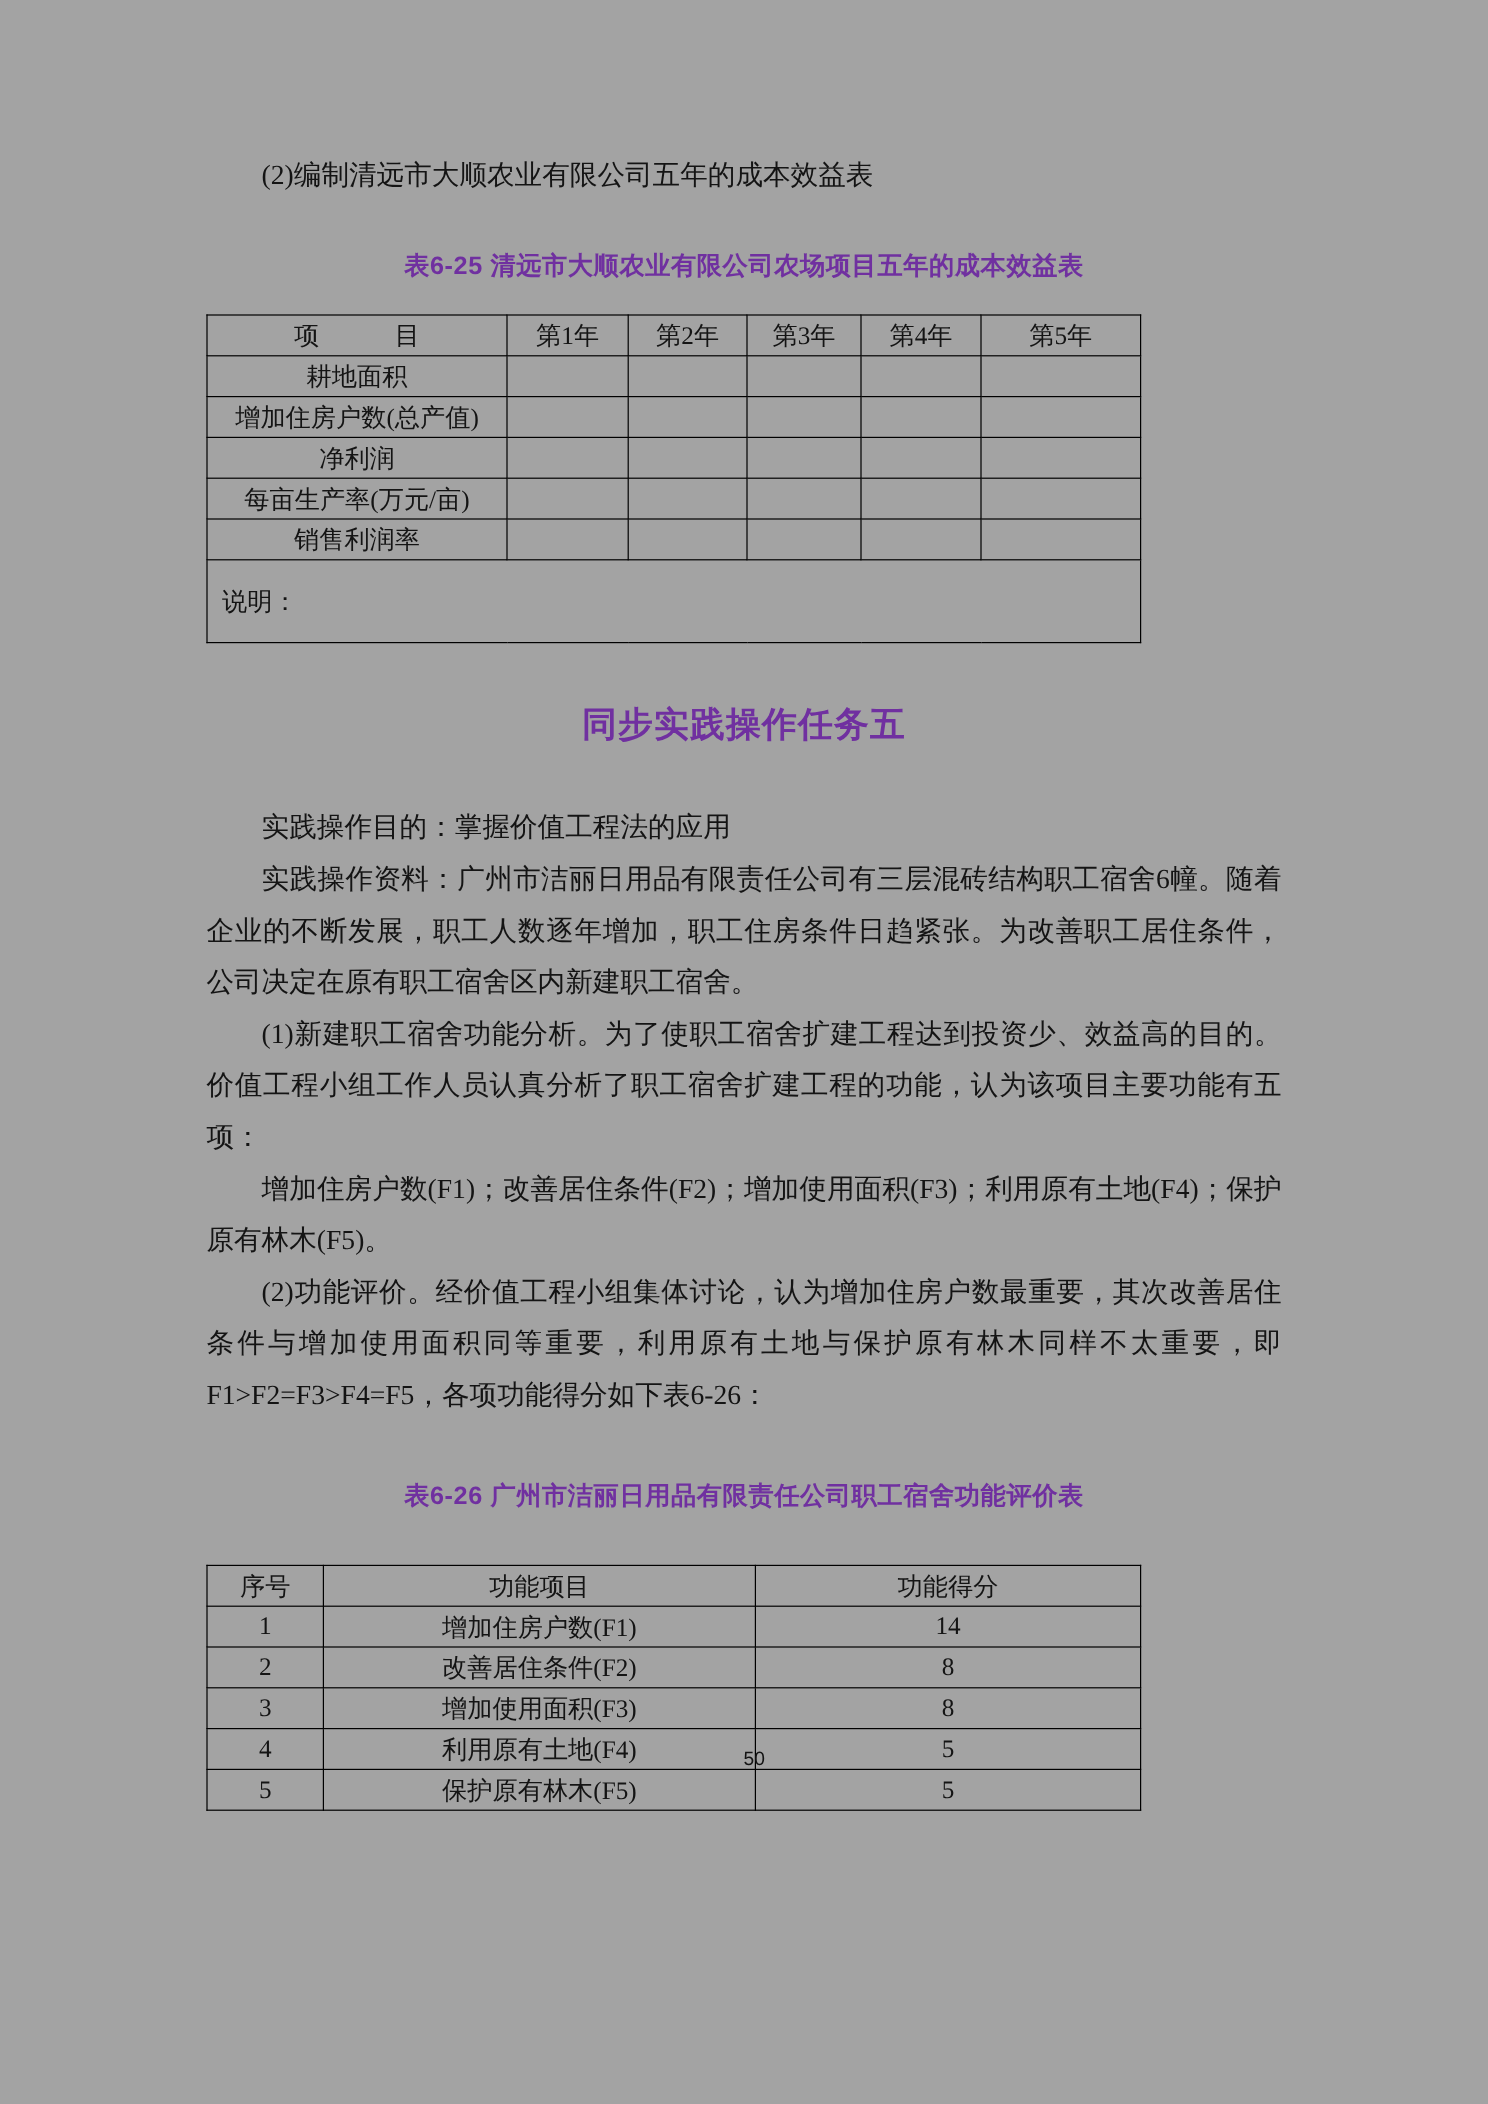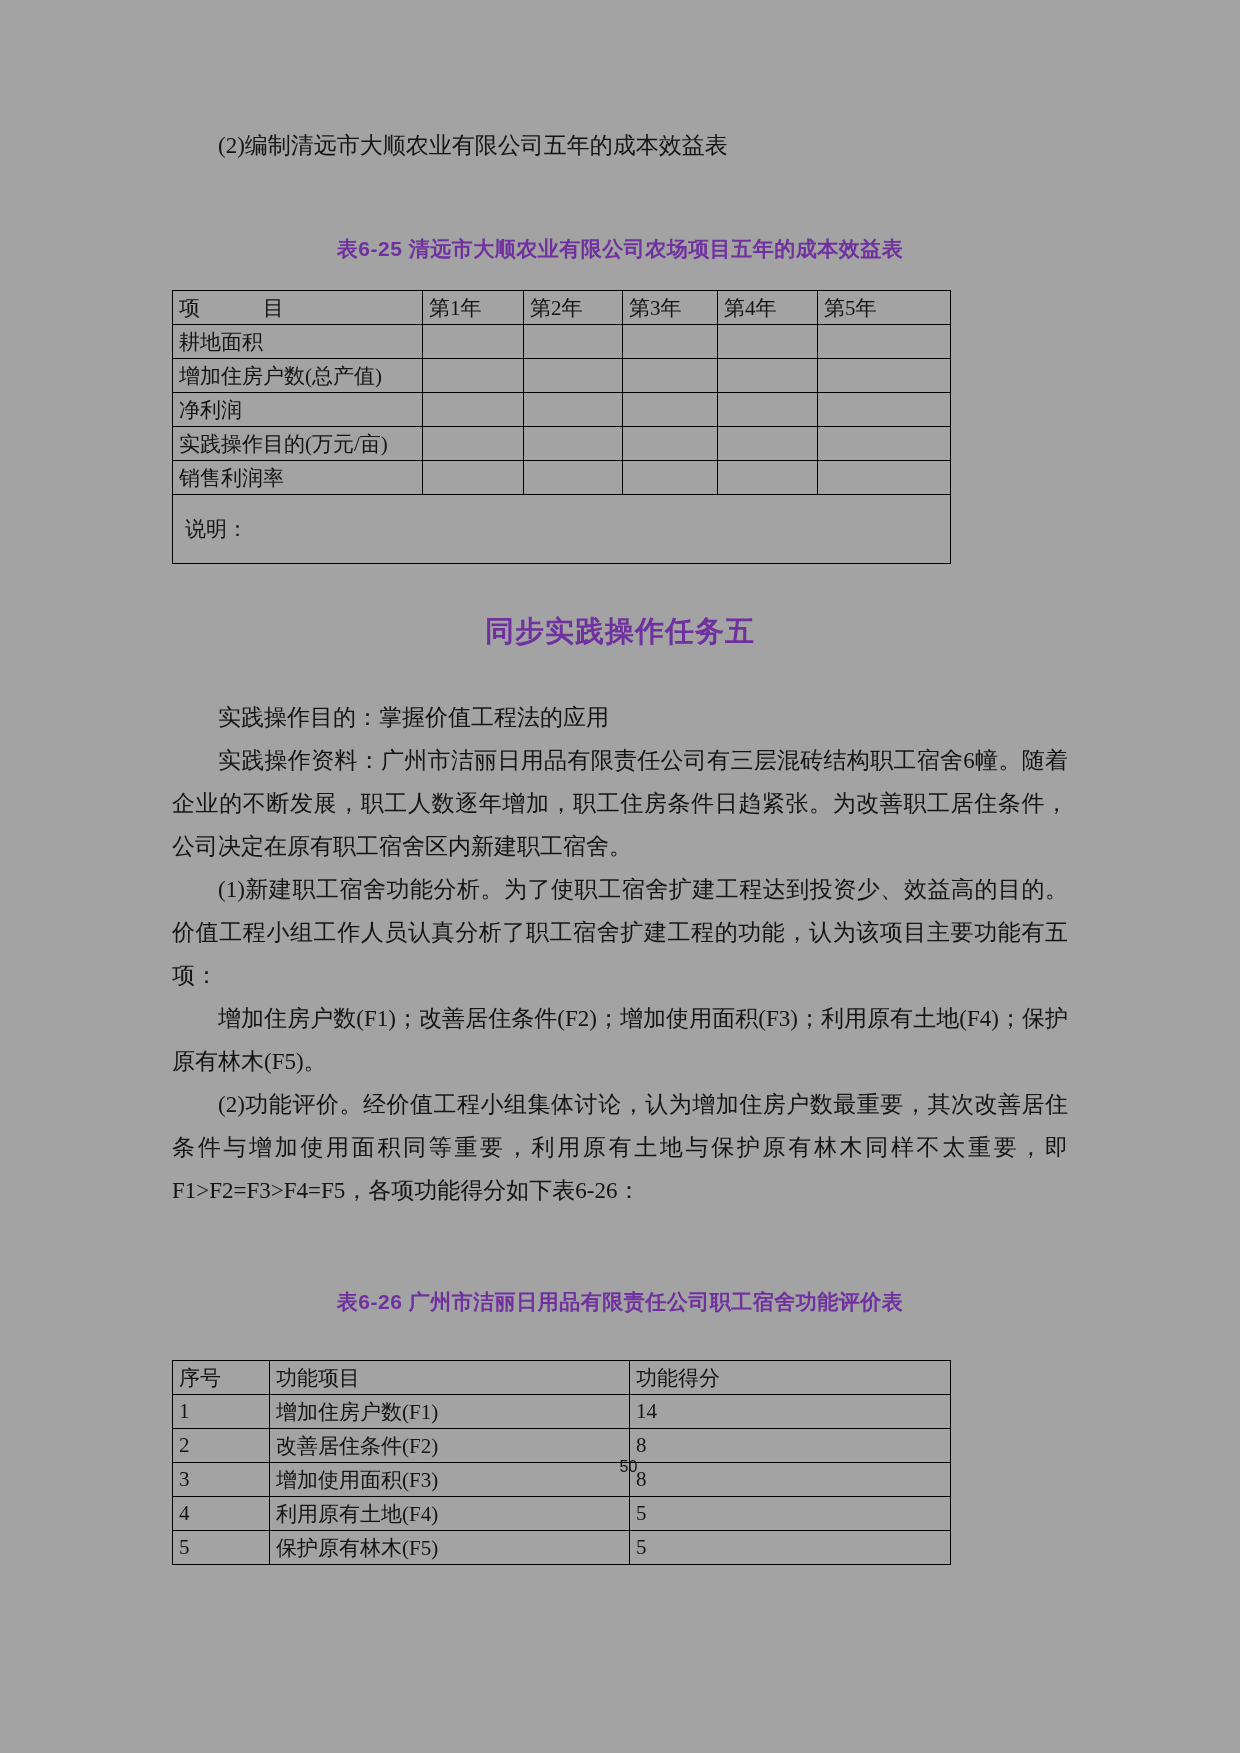--- a/index.html
+++ b/index.html
@@ -20,38 +20,38 @@
     line-height: 43px;
     text-align: justify;
   }
   .indent { text-indent: 2em; }
   .intro-line {
     font-size: 23px;
     line-height: 26px;
     text-indent: 2em;
   }
   .table-title {
-    margin-top: 76px;
+    margin-top: 48px;
     text-align: center;
     color: #7030a0;
     font-family: "Liberation Sans", sans-serif;
     font-weight: bold;
     font-size: 21px;
     letter-spacing: 0.5px;
   }
   table.doc-table {
     border-collapse: collapse;
     table-layout: fixed;
     width: 778px;
     font-size: 21px;
     color: #141414;
   }
   table.doc-table td {
     border: 1px solid #000000;
-    text-align: left;
+    text-align: center;
     vertical-align: middle;
     height: 34px;
     padding: 2px 6px;
     overflow: hidden;
   }
   .t25 { margin-top: 27px; }
   .t25 td.note-cell {
     text-align: left;
     vertical-align: top;
     height: 62px;
@@ -126,21 +126,21 @@
       </tr>
       <tr>
         <td>净利润</td>
         <td></td>
         <td></td>
         <td></td>
         <td></td>
         <td></td>
       </tr>
       <tr>
-        <td>实践操作目的(万元/亩)</td>
+        <td>每亩生产率(万元/亩)</td>
         <td></td>
         <td></td>
         <td></td>
         <td></td>
         <td></td>
       </tr>
       <tr>
         <td>销售利润率</td>
         <td></td>
         <td></td>

